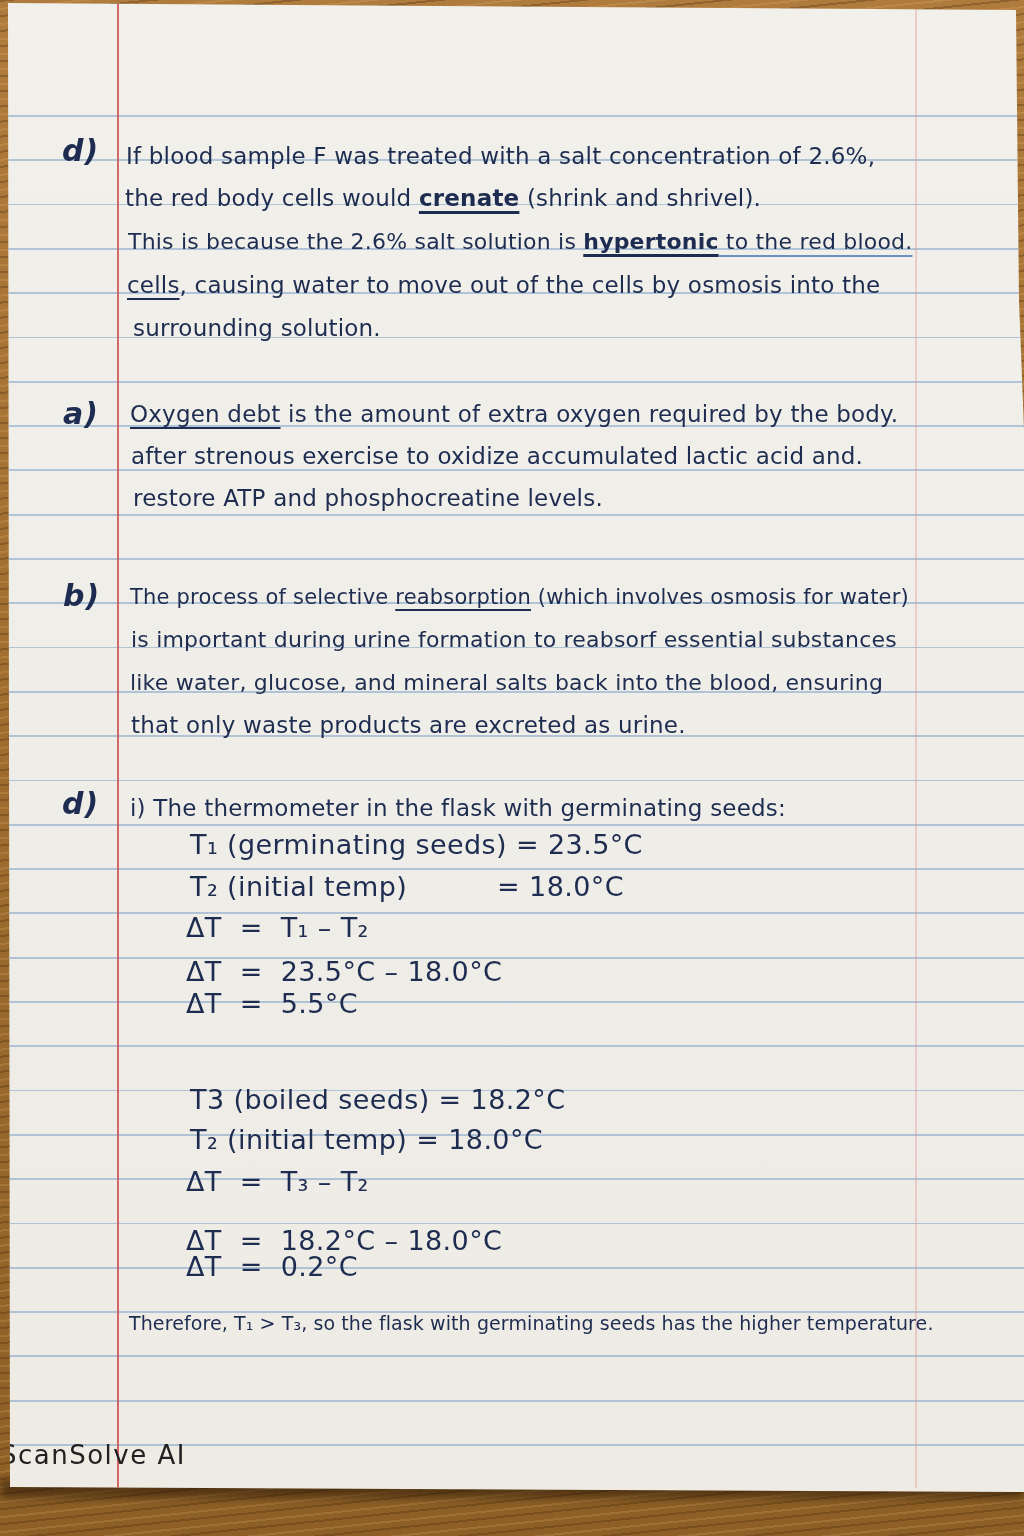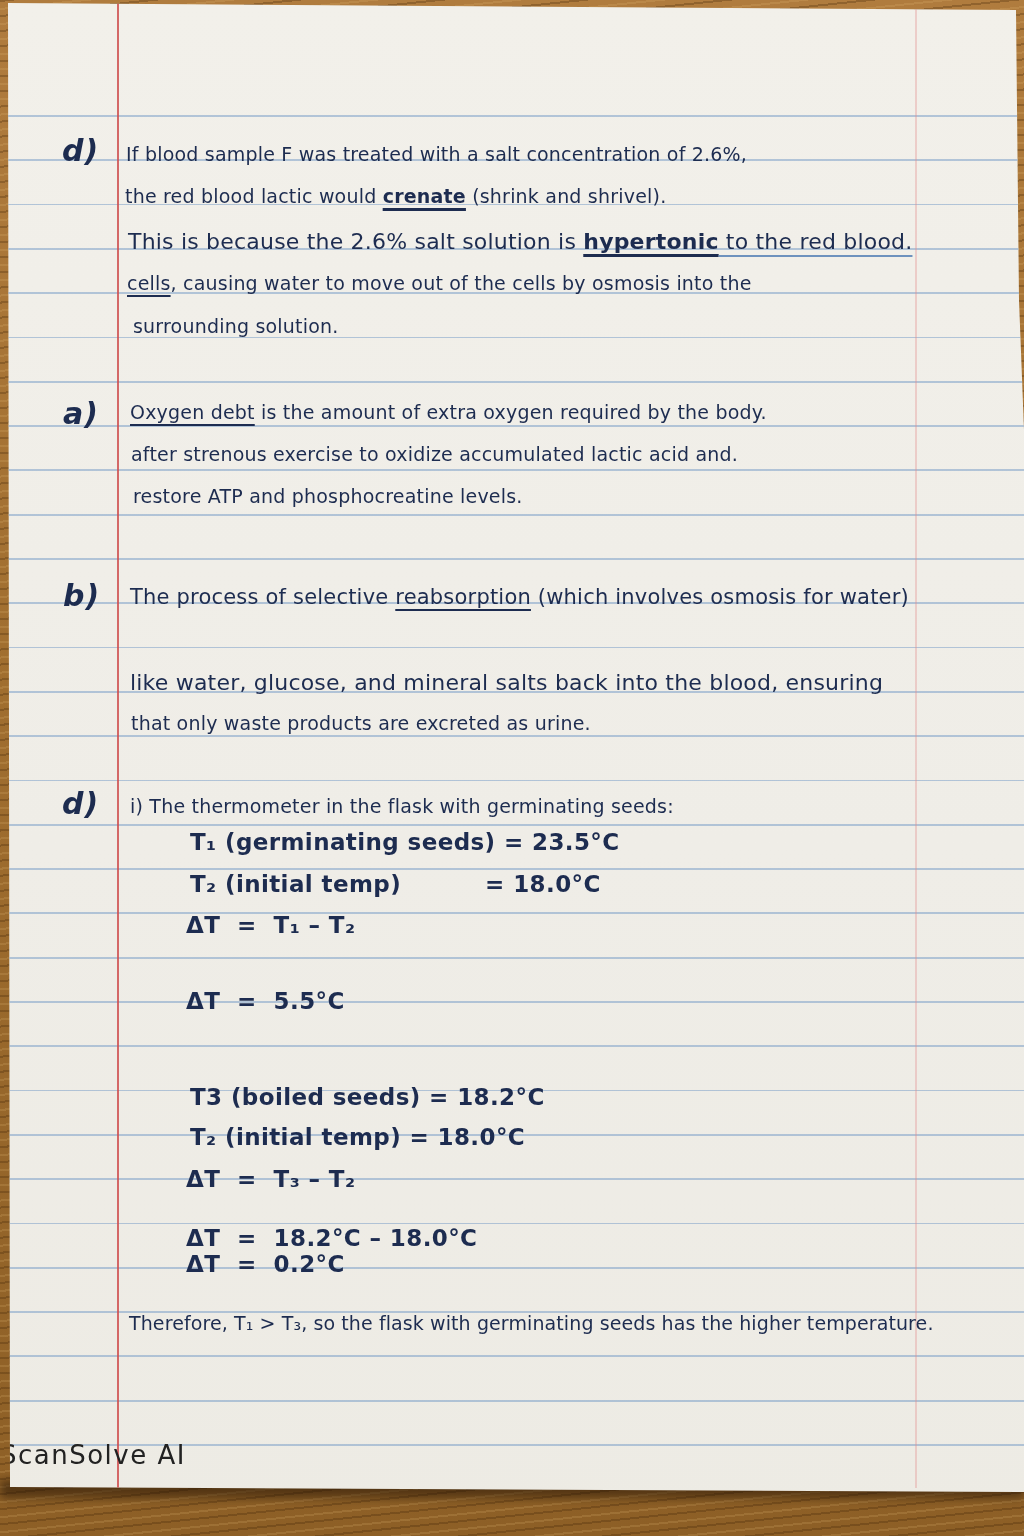--- a/index.html
+++ b/index.html
@@ -35,24 +35,24 @@
     position:absolute; left:117px; top:0; bottom:48px; width:2px;
     background:#cf5050; opacity:0.85;
   }
   .right-faint-line {
     position:absolute; left:915px; top:0; bottom:48px; width:1.5px;
     background:rgba(225,140,140,0.35);
   }
   .ink { color:#1d2c50; }
   .abs { position:absolute; white-space:pre; }
   .label { font-weight:bold; font-style:italic; font-size:30px; letter-spacing:1px; }
-  .pline { font-size:19px; letter-spacing:0.2px; }
+  .pline { font-size:23px; letter-spacing:0.2px; }
   .sz22 { font-size:22px; }
   .sz21 { font-size:21px; }
-  .calc { font-size:23px; letter-spacing:0.4px;font-weight:bold; }
+  .calc { font-size:27px; letter-spacing:0.4px; }
   .concl { font-size:19px; letter-spacing:0.1px; }
   .u  { text-decoration:underline; text-decoration-thickness:2px; text-underline-offset:5px; }
   .bu { font-weight:bold; text-decoration:underline; text-decoration-thickness:2.5px; text-underline-offset:5px; }
   .ub { text-decoration:underline; text-decoration-thickness:2px; text-underline-offset:6px; text-decoration-color:rgba(95,135,185,0.9); }
   .footer {
     position:absolute; left:0; right:0; top:1440px; text-align:left;
     font-size:26px; letter-spacing:1.5px; color:#222;
   }
 </style>
 </head>
@@ -60,41 +60,43 @@
 
 <div class="paper-shadow"></div>
 
 <div class="paper">
   <div class="rules"></div>
   <div class="margin-line"></div>
   <div class="right-faint-line"></div>
 
   <div class="abs ink label" style="left:62px; top:133px;">d)</div>
   <div class="abs ink pline" style="left:126px; top:143px;"><span>If blood sample F was treated with a salt concentration of 2.6%,</span></div>
-  <div class="abs ink pline" style="left:125px; top:185px;"><span>the red blood lactic would </span><span class="bu">crenate</span><span> (shrink and shrivel).</span></div>
+  <div class="abs ink pline" style="left:125px; top:185px;"><span>the red body cells would </span><span class="bu">crenate</span><span> (shrink and shrivel).</span></div>
   <div class="abs ink pline sz22" style="left:128px; top:229px;"><span>This is because the 2.6% salt solution is </span><span class="bu">hypertonic</span><span class="ub"> to the red blood.</span></div>
   <div class="abs ink pline" style="left:127px; top:272px;"><span class="u">cells</span><span>, causing water to move out of the cells by osmosis into the</span></div>
   <div class="abs ink pline" style="left:133px; top:315px;"><span>surrounding solution.</span></div>
 
   <div class="abs ink label" style="left:63px; top:396px;">a)</div>
   <div class="abs ink pline" style="left:130px; top:401px;"><span class="u">Oxygen debt</span><span> is the amount of extra oxygen required by the body.</span></div>
   <div class="abs ink pline" style="left:131px; top:443px;"><span>after strenous exercise to oxidize accumulated lactic acid and.</span></div>
   <div class="abs ink pline" style="left:133px; top:485px;"><span>restore ATP and phosphocreatine levels.</span></div>
 
   <div class="abs ink label" style="left:63px; top:578px;">b)</div>
   <div class="abs ink pline sz21" style="left:130px; top:585px;"><span>The process of selective </span><span class="u">reabsorption</span><span> (which involves osmosis for water)</span></div>
+  <div class="abs ink pline sz22" style="left:131px; top:627px;"><span>is important during urine formation to reabsorf essential substances</span></div>
   <div class="abs ink pline sz22" style="left:130px; top:670px;"><span>like water, glucose, and mineral salts back into the blood, ensuring</span></div>
   <div class="abs ink pline" style="left:131px; top:712px;"><span>that only waste products are excreted as urine.</span></div>
 
   <div class="abs ink label" style="left:62px; top:786px;">d)</div>
   <div class="abs ink pline" style="left:130px; top:795px;">i) The thermometer in the flask with germinating seeds:</div>
 
   <div class="abs ink calc" style="left:190px; top:829px;">T₁ (germinating seeds) = 23.5°C</div>
   <div class="abs ink calc" style="left:190px; top:871px;">T₂ (initial temp)          = 18.0°C</div>
   <div class="abs ink calc" style="left:186px; top:912px;">ΔT  =  T₁ – T₂</div>
+  <div class="abs ink calc" style="left:186px; top:956px;">ΔT  =  23.5°C – 18.0°C</div>
   <div class="abs ink calc" style="left:186px; top:988px;">ΔT  =  5.5°C</div>
 
 
   <div class="abs ink calc" style="left:190px; top:1084px;">T3 (boiled seeds) = 18.2°C</div>
   <div class="abs ink calc" style="left:190px; top:1124px;">T₂ (initial temp) = 18.0°C</div>
   <div class="abs ink calc" style="left:186px; top:1166px;">ΔT  =  T₃ – T₂</div>
   <div class="abs ink calc" style="left:186px; top:1209px;margin-top:16px;">ΔT  =  18.2°C – 18.0°C</div>
   <div class="abs ink calc" style="left:186px; top:1251px;">ΔT  =  0.2°C</div>
 
   <div class="abs ink concl" style="left:129px; top:1312px;"><span>Therefore, T₁ &gt; T₃, so the flask with germinating seeds has the higher temperature.</span></div>

